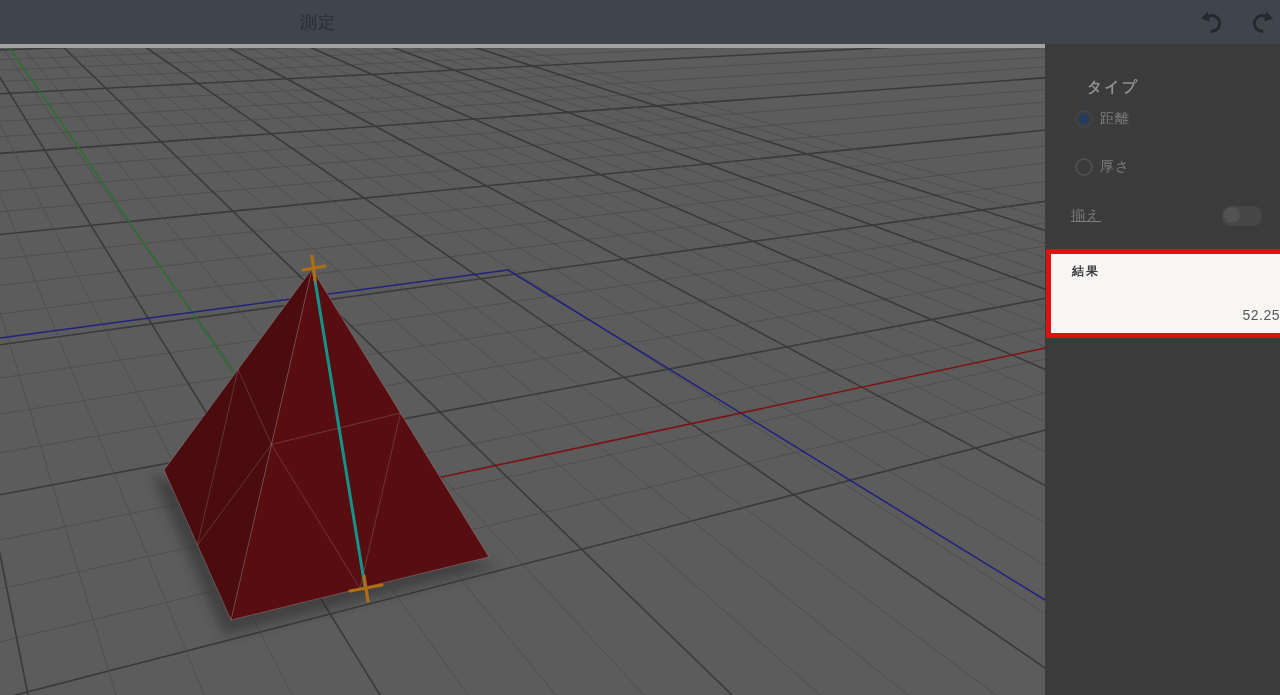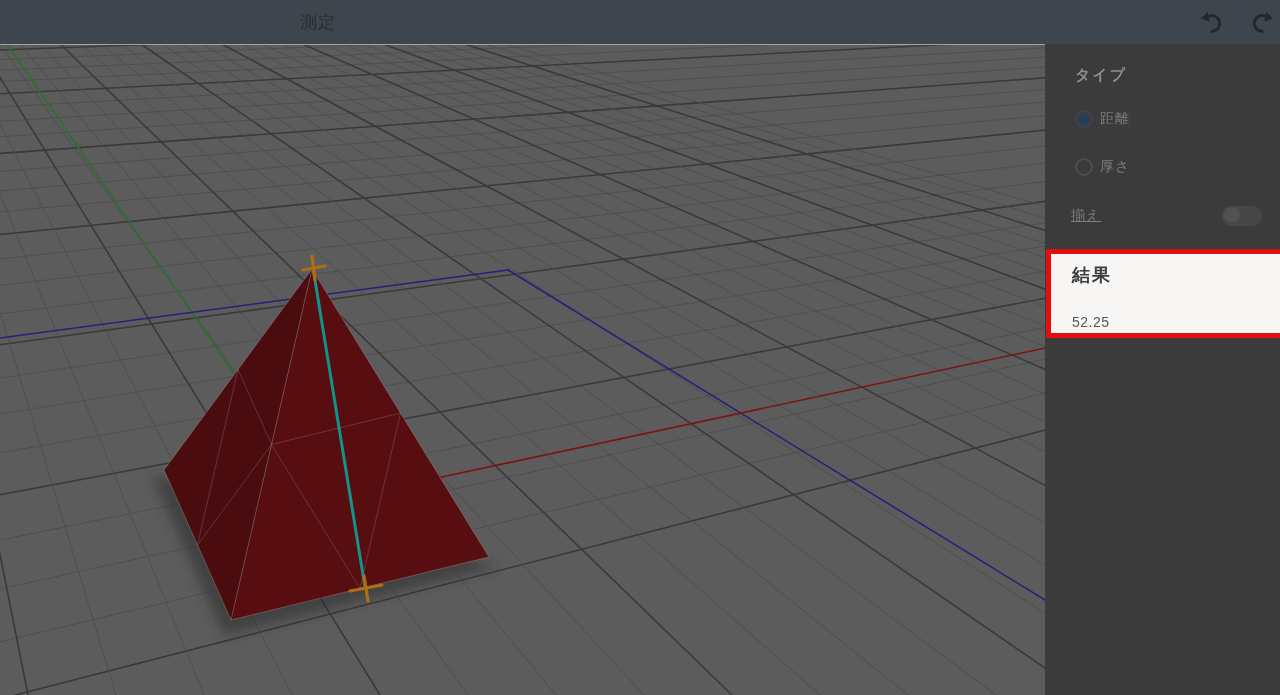--- a/index.html
+++ b/index.html
@@ -10,21 +10,21 @@
   }
   .stage{position:absolute;inset:0;width:1280px;height:695px;}
 
   
   #scene{position:absolute;top:0;left:0;z-index:0;display:block;}
 
   
   .topbar{
     position:absolute;top:0;left:0;width:1280px;height:44px;z-index:2;
     background:var(--topbar-bg);
-    border-bottom:1px solid #a3a3a3;
+    border-bottom:4px solid #a3a3a3;
   }
   .topbar .title{
     position:absolute;left:318px;top:50%;
     transform:translate(-50%,-50%);
     font-size:17px;color:var(--topbar-text);letter-spacing:1px;
   }
   .iconbtn{
     position:absolute;top:9px;width:28px;height:28px;
     background:transparent;border:none;padding:0;cursor:pointer;
     color:var(--topbar-icon);
@@ -33,21 +33,21 @@
   .iconbtn.redo{left:1249px;}
   .arrow-icon{width:26px;height:26px;display:block;}
   .arrow-icon.flip{transform:scaleX(-1);}
 
   
   .sidebar{
     position:absolute;top:44px;left:1045px;width:235px;height:651px;z-index:2;
     background:var(--sidebar-bg);
   }
   .s-heading{
-    position:absolute;top:18px;left:26px;margin:4px;
+    position:absolute;top:18px;left:26px;margin:16px;
     font-size:15px;font-weight:bold;color:var(--sidebar-heading);letter-spacing:2px;
   }
   .opt{position:absolute;left:30px;height:24px;display:flex;align-items:center;cursor:pointer;}
   .opt.opt1{top:63px;}
   .opt.opt2{top:111px;justify-content:center;}
   .radio{
     width:14px;height:14px;border-radius:50%;
     border:2px solid #4e4e52;display:inline-flex;align-items:center;justify-content:center;
     flex:0 0 auto;
   }
@@ -69,22 +69,22 @@
 
   
   .resultbox{
     position:absolute;left:1046px;top:249px;width:234px;height:89px;z-index:3;
     box-sizing:border-box;
     background:var(--result-bg);
     border:5px solid var(--highlight-red);
     border-right:none;
     padding:9px 0 0 21px;
   }
-  .rhead{font-size:18px;font-weight:bold;color:var(--result-heading);letter-spacing:2px;}
-  .rval{margin-top:27px;font-size:14px;color:var(--result-value);letter-spacing:0.5px;}
+  .rhead{font-size:12px;font-weight:bold;color:var(--result-heading);letter-spacing:2px;}
+  .rval{margin-top:27px;font-size:14px;color:var(--result-value);letter-spacing:0.5px;text-align:right;}
 </style>
 </head>
 <body>
 
 <div class="stage">
 
   <svg id="scene" width="1280" height="695" viewBox="0 0 1280 695">
       <defs>
         <filter id="soft" x="-40%" y="-40%" width="180%" height="180%">
           <feGaussianBlur stdDeviation="6"></feGaussianBlur>

